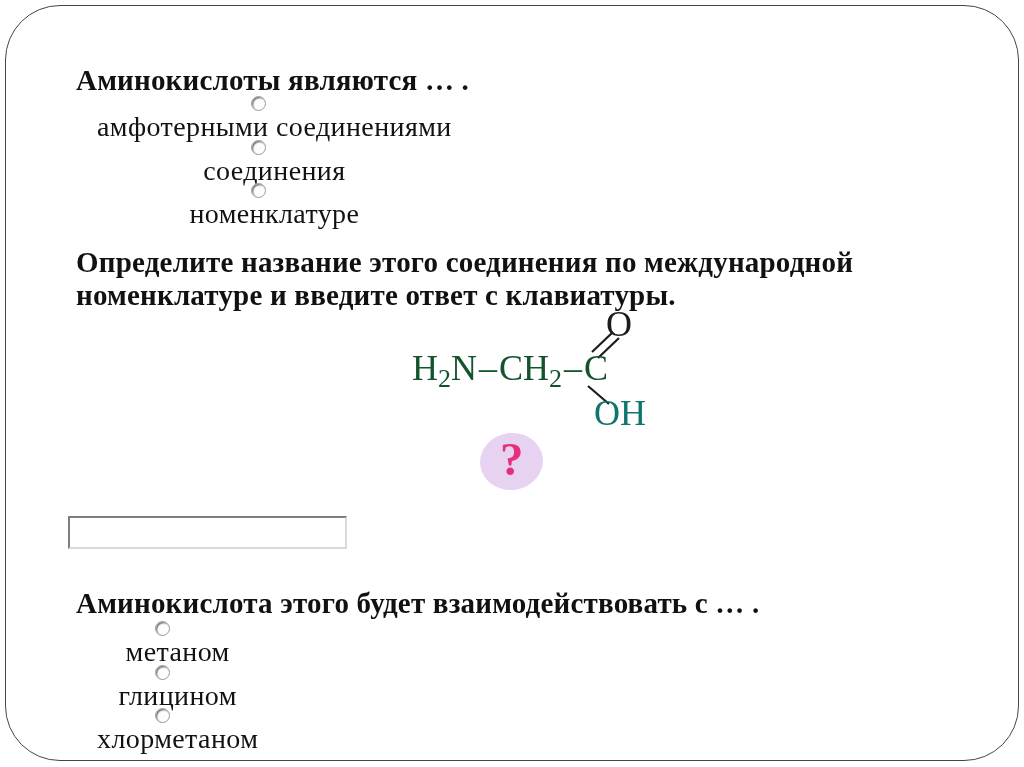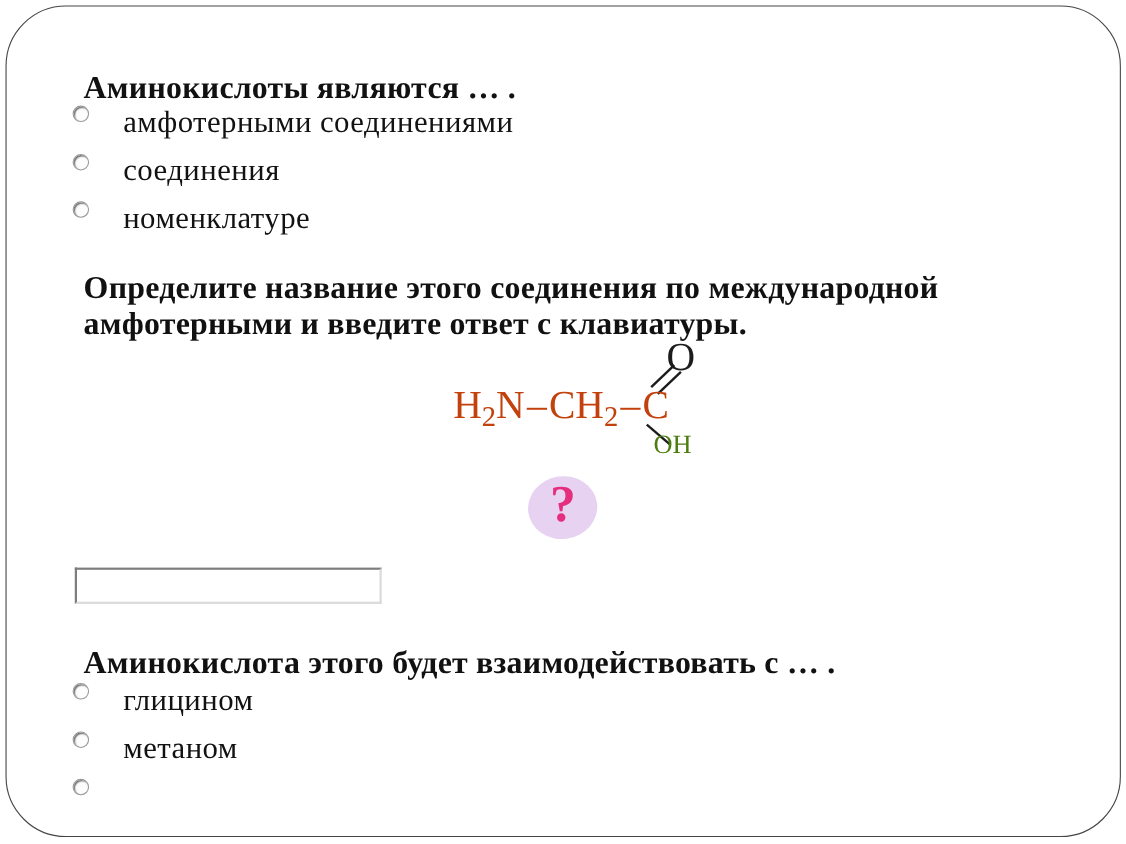--- a/index.html
+++ b/index.html
@@ -30,24 +30,25 @@
   }
   #q1-title { top: 48px; }
   #q2-title { top: 230px; width: 880px; }
   #q3-title { top: 571px; width: 900px; }
 
   .opts { position: absolute; left: 66px; }
   #q1-opts { top: 96px; }
   #q3-opts { top: 621px; }
   .opt-row {
     display: flex;
-    align-items: flex-start;
+    align-items: center;
     height: 29px;
     margin-bottom: 14.5px;
     cursor: pointer;
+    flex-direction: column;
   }
   .radio {
     width: 13px; height: 13px;
     border-radius: 50%;
     background: #fdfdfd;
     border: 1px solid #9a9a9a;
     box-shadow: inset 1.2px 1.2px 1.2px rgba(70,70,70,0.75),
                 inset -1px -1px 1px #ffffff;
     flex: 0 0 auto;
   }
@@ -63,39 +64,39 @@
     position: absolute;
     left: 408px; top: 303px;
     width: 252px; height: 134px;
   }
   #molecule svg { position: absolute; left: 0; top: 0; }
   .formula-line {
     position: absolute;
     left: 4px; top: 44px;
     font-size: 36px;
     white-space: nowrap;
-    color: #c2410c;
+    color: #14532d;
   }
   .formula-line .sub {
     font-size: 26px;
     position: relative;
     top: 7px;
   }
   .formula-line .bond-dash { margin: 0 2px; }
   .atom-o {
     position: absolute;
     left: 198px; top: 0px;
     font-size: 36px;
     color: #1c1c1c;
   }
   .atom-oh {
     position: absolute;
     left: 186px; top: 89px;
-    font-size: 24px;
-    color: #4d7c0f;
+    font-size: 36px;
+    color: #0f766e;
   }
 
   
   #hint-badge {
     position: absolute;
     left: 480px; top: 433px;
     width: 63px; height: 57px;
     border-radius: 50%;
     background: #e7d2f2;
     transform: rotate(-8deg);
@@ -143,21 +144,21 @@
   <div class="opt-row">
     <span class="radio"></span>
     <span class="opt-label">соединения</span>
   </div>
   <div class="opt-row">
     <span class="radio"></span>
     <span class="opt-label">номенклатуре</span>
   </div>
 </div>
 
-<h2 class="q-title" id="q2-title">Определите название этого соединения по международной амфотерными и введите ответ с клавиатуры.</h2>
+<h2 class="q-title" id="q2-title">Определите название этого соединения по международной номенклатуре и введите ответ с клавиатуры.</h2>
 
 <div id="molecule">
   <svg width="252" height="134" viewBox="0 0 252 134">
     <line x1="184" y1="49" x2="205" y2="29" stroke="#1c1c1c" stroke-width="2.2"></line>
     <line x1="190" y1="55" x2="211" y2="35" stroke="#1c1c1c" stroke-width="2.2"></line>
     <line x1="180" y1="83" x2="201" y2="101" stroke="#1c1c1c" stroke-width="2.2"></line>
   </svg>
   <div class="formula-line"><span>H</span><span class="sub">2</span><span>N</span><span class="bond-dash">–</span><span>CH</span><span class="sub">2</span><span class="bond-dash">–</span><span>C</span></div>
   <span class="atom-o">O</span>
   <span class="atom-oh">OH</span>
@@ -167,22 +168,23 @@
   <span>?</span>
 </div>
 
 <input id="answer-input" type="text" value="" style="">
 
 <h2 class="q-title" id="q3-title">Аминокислота этого будет взаимодействовать с … .</h2>
 
 <div class="opts" id="q3-opts">
   <div class="opt-row">
     <span class="radio"></span>
+    <span class="opt-label">метаном</span>
+  </div>
+  <div class="opt-row">
+    <span class="radio"></span>
     <span class="opt-label">глицином</span>
   </div>
   <div class="opt-row">
     <span class="radio"></span>
-    <span class="opt-label">метаном</span>
-  </div>
-  <div class="opt-row">
-    <span class="radio"></span>
+    <span class="opt-label">хлорметаном</span>
   </div>
 </div>
 
 </body></html>

